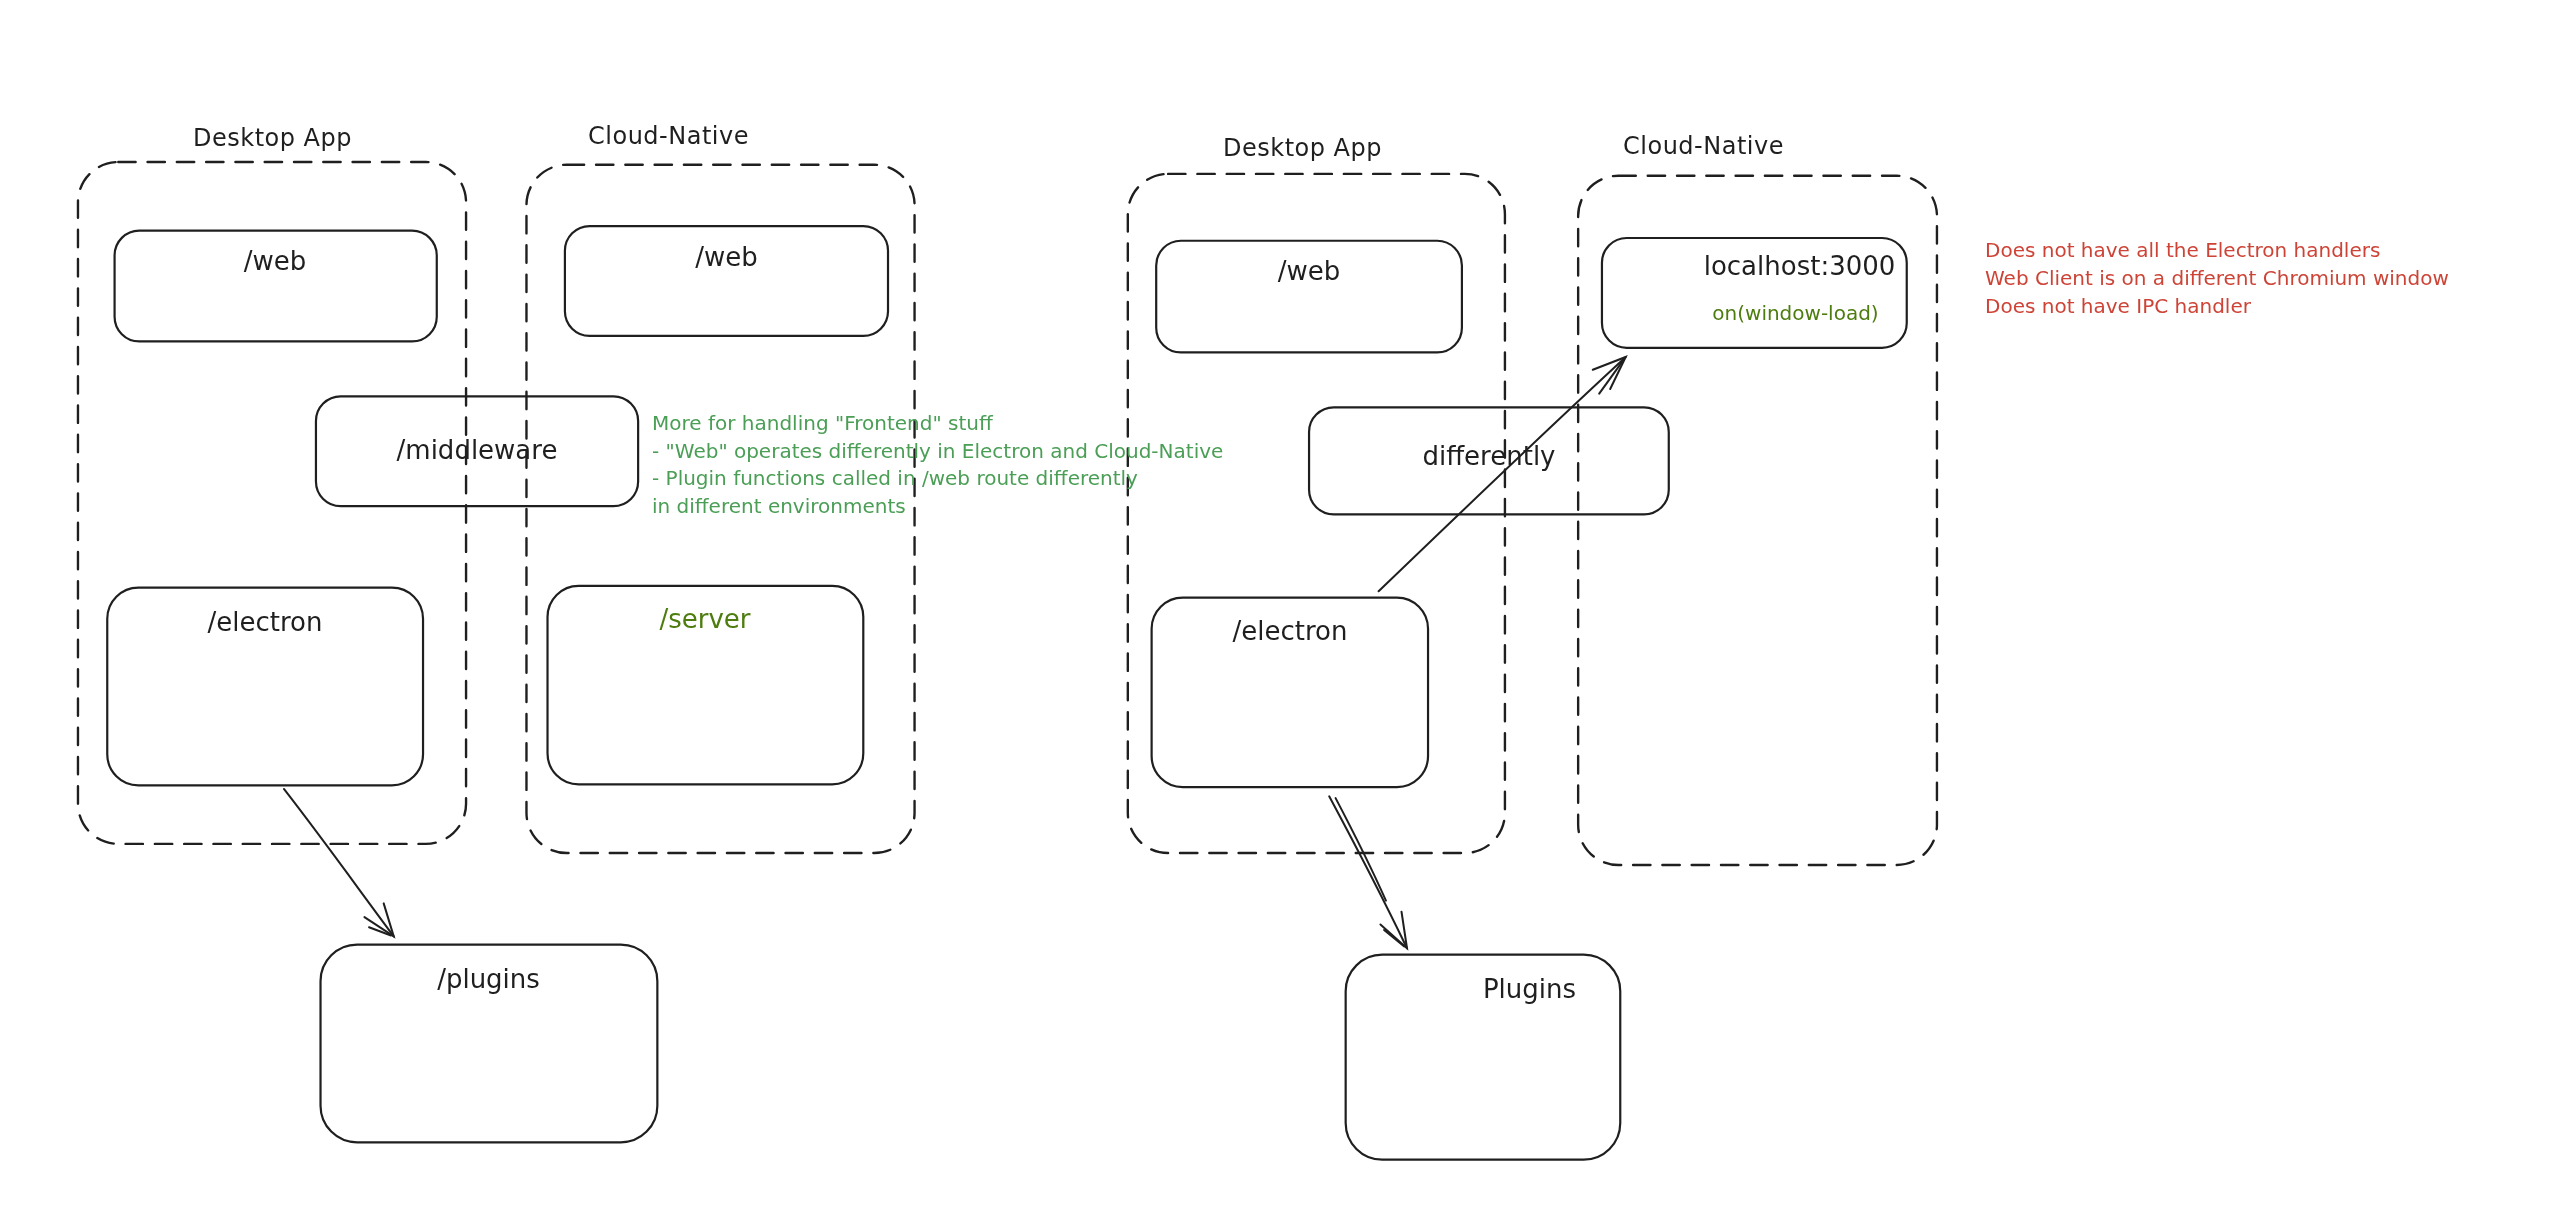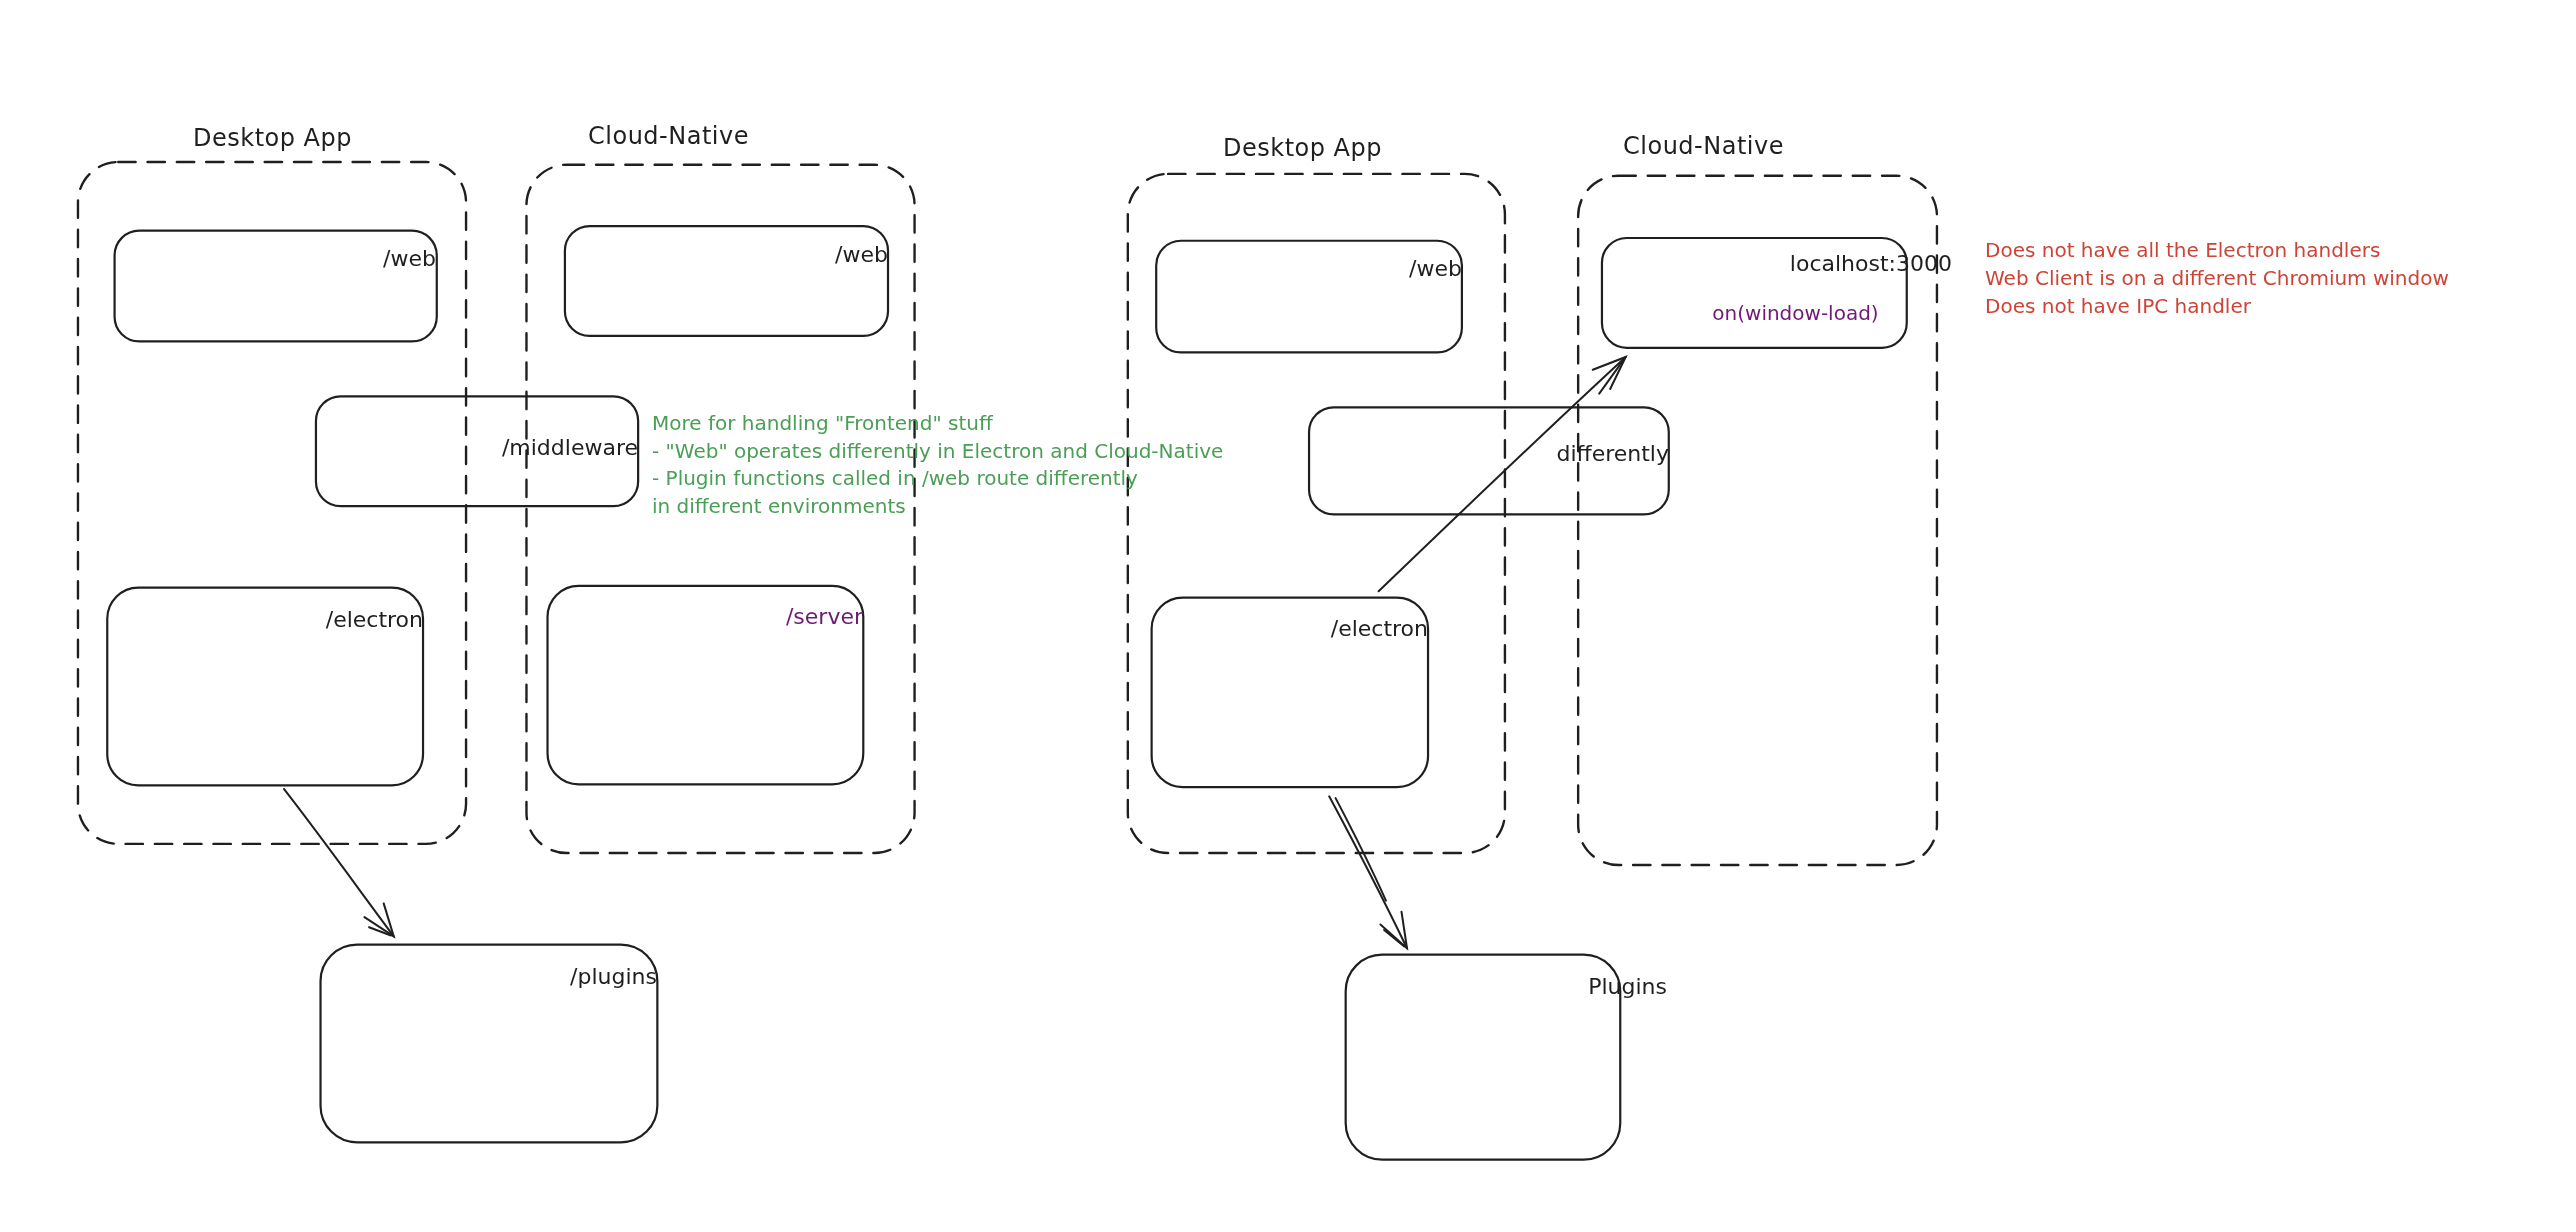--- a/index.html
+++ b/index.html
@@ -7,23 +7,23 @@
     position:relative;
     width:2576px;height:1232px;
     background:#ffffff;
     font-family:"DejaVu Sans","Liberation Sans",sans-serif;
     color:#1f1f1f;
     overflow:hidden;
   }
   #shapes{position:absolute;left:0;top:0;z-index:1;}
   .txt{position:absolute;z-index:2;white-space:nowrap;}
   .title{font-size:24px;text-align:center;letter-spacing:0.5px;}
-  .lbl{font-size:22px;text-align:right;}
+  .lbl{font-size:26px;text-align:center;}
   .sub{font-size:20px;text-align:center;}
-  .red{color:#701a75;}
+  .red{color:#4d7c0f;}
   .note{font-size:20px;line-height:28px;}
   .note-green{color:#4a9e55;line-height:27.5px;}
   .note-red{color:#cd4437;}
   .note div{white-space:nowrap;}
 </style>
 </head>
 <body>
 
 <div id="canvas">
 

